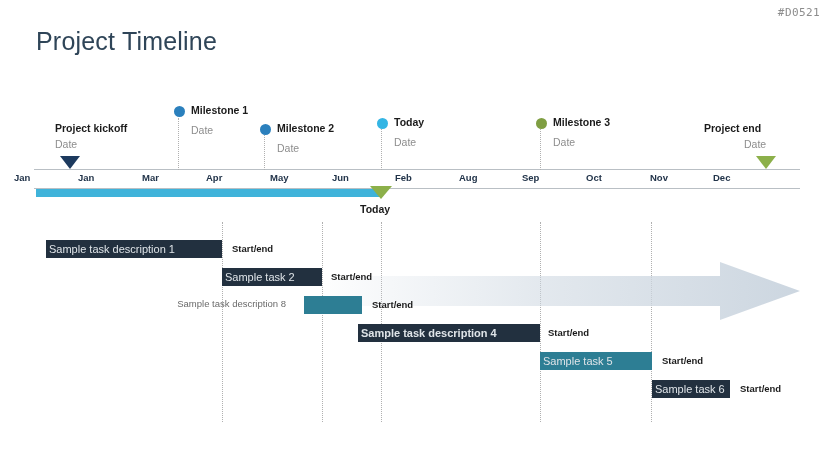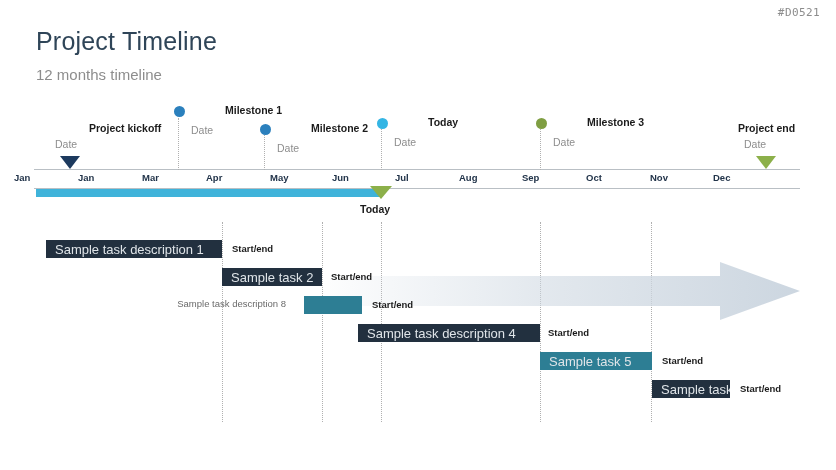--- a/index.html
+++ b/index.html
@@ -48,21 +48,21 @@
   
   .marker{position:absolute;}
   .marker .dot{
     position:absolute;width:11px;height:11px;border-radius:50%;left:-5.5px;top:0;
   }
   .marker .tri{
     position:absolute;width:0;height:0;border-left:10px solid transparent;
     border-right:10px solid transparent;left:-10px;
   }
   .marker .m-name{
-    position:absolute;white-space:nowrap;font-size:10.5px;font-weight:bold;color:#1b1b1b;margin-left:34px;
+    position:absolute;white-space:nowrap;font-size:10.5px;font-weight:bold;color:#1b1b1b;
   }
   .marker .m-date{
     position:absolute;white-space:nowrap;font-size:10.5px;color:#8d8d8d;
   }
   .today-under{
     position:absolute;font-size:10.5px;font-weight:bold;color:#1b1b1b;white-space:nowrap;
   }
   .today-tri{
     position:absolute;width:0;height:0;border-left:11px solid transparent;
     border-right:11px solid transparent;border-top:13px solid #8cb04a;
@@ -71,52 +71,51 @@
   
   .big-arrow{position:absolute;left:330px;top:262px;width:470px;height:58px;}
 
   
   .task{position:absolute;height:18px;}
   .task .bar{
     position:absolute;top:0;height:18px;box-sizing:border-box;
     display:flex;align-items:center;
   }
   .task .bar span{
-    font-size:13px;color:#dfe4e8;padding-left:9px;white-space:nowrap;overflow:hidden;
+    font-size:11px;color:#dfe4e8;padding-left:3px;white-space:nowrap;overflow:hidden;
   }
   .task .outside-label{
     position:absolute;top:2px;font-size:9.5px;color:#6a6a6a;white-space:nowrap;
     text-align:right;
   }
   .task .startend{
     position:absolute;top:3px;font-size:9.5px;font-weight:bold;color:#1b1b1b;
     white-space:nowrap;
   }
 </style>
 </head>
 <body>
 
 <div class="slide">
 
   <div class="code">#D0521</div>
   <div class="title">Project Timeline</div>
-  <div class="subtitle">12 months timeline</div>
 
   <div class="axis-wrap">
 
     <div class="axis-line top"></div>
     <div class="axis-line bottom"></div>
 
     <div class="month" style="left:44px">Jan</div>
     <div class="month" style="left:108px">Jan</div>
     <div class="month" style="left:172px">Mar</div>
     <div class="month" style="left:236px">Apr</div>
     <div class="month" style="left:300px">May</div>
     <div class="month" style="left:362px">Jun</div>
-    <div class="month" style="left:425px">Jul</div>
+    <div class="month" style="left:425px">Feb</div>
     <div class="month" style="left:489px">Aug</div>
     <div class="month" style="left:552px">Sep</div>
     <div class="month" style="left:616px">Oct</div>
     <div class="month" style="left:680px">Nov</div>
     <div class="month" style="left:743px">Dec</div>
 
     <div class="progress" style="width:345px;background:#3fb3da"></div>
 
     <div class="guide" style="left:178px;top:118px;height:52px;"></div>
     <div class="guide" style="left:264px;top:130px;height:40px;"></div>
@@ -194,21 +193,21 @@
     <div class="startend" style="left:331px;">Start/end</div>
   </div>
 
   <div class="task" style="left:0;top:296px;">
     <div class="outside-label" style="left:126px;width:160px;">Sample task description 8</div>
     <div class="bar" style="left:304px;width:58px;background:#2d7e94;"></div>
     <div class="startend" style="left:372px;">Start/end</div>
   </div>
 
   <div class="task" style="left:0;top:324px;">
-    <div class="bar" style="left:358px;width:182px;background:#22303f;">
+    <div class="bar" style="left:358px;width:182px;background:#22303f;font-weight:bold;">
       <span>Sample task description 4</span>
     </div>
     <div class="startend" style="left:548px;">Start/end</div>
   </div>
 
   <div class="task" style="left:0;top:352px;">
     <div class="bar" style="left:540px;width:112px;background:#2d7e94;">
       <span>Sample task 5</span>
     </div>
     <div class="startend" style="left:662px;">Start/end</div>

